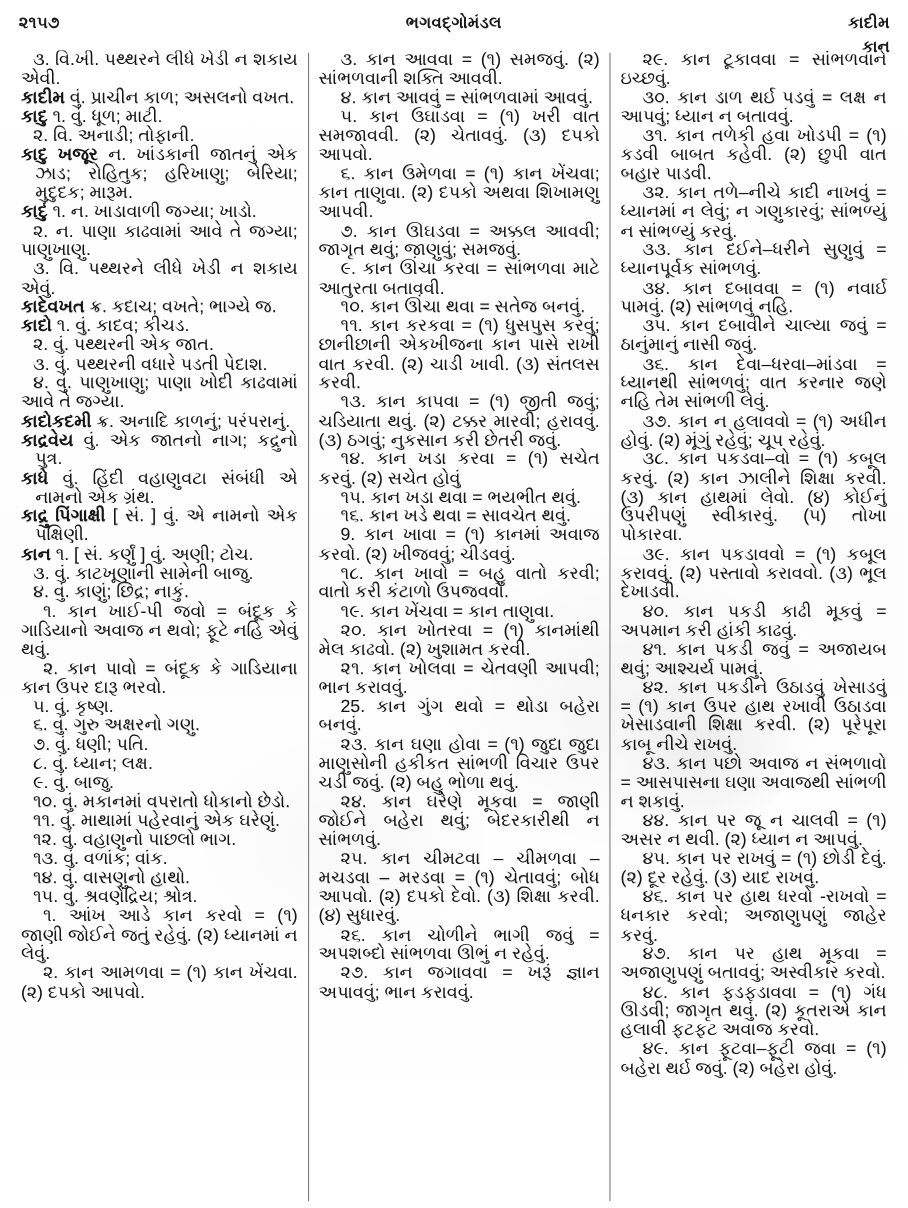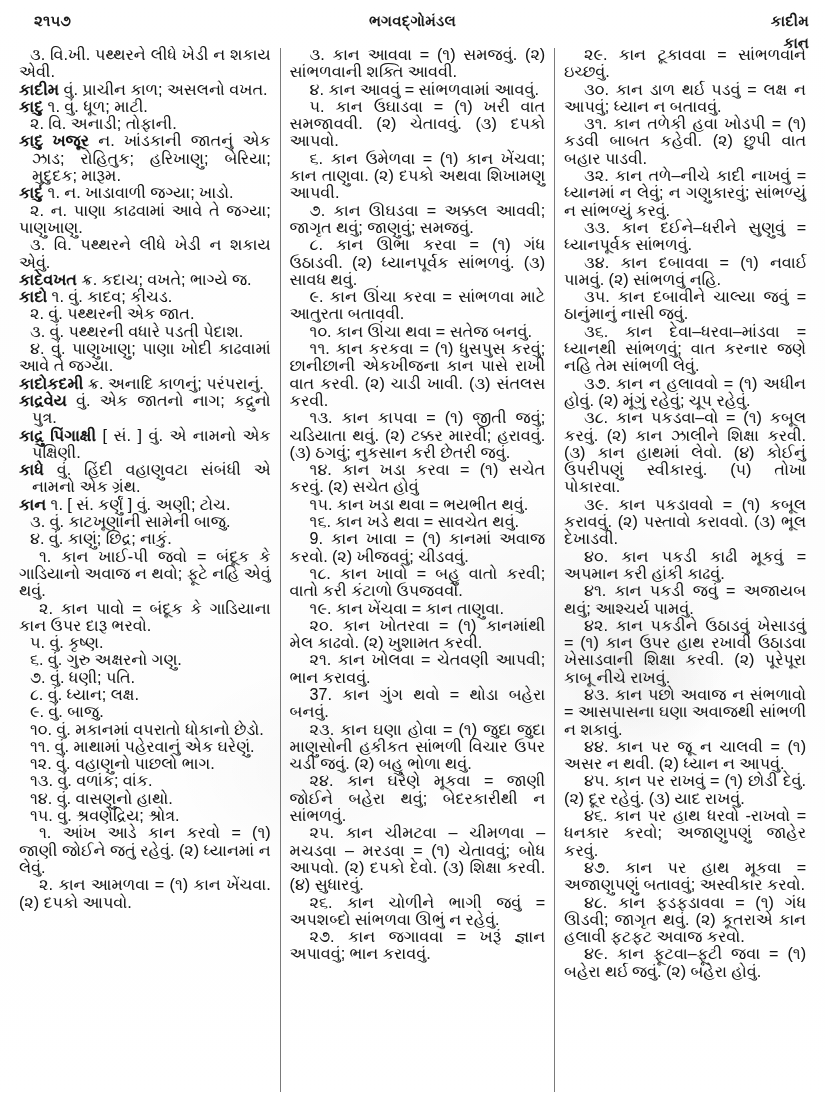--- a/index.html
+++ b/index.html
@@ -41,21 +41,21 @@
   .runhead .folio,
   .runhead .booktitle,
   .runhead .catchword {
     position: absolute;
     font-weight: bold;
     font-size: 15px;
     letter-spacing: 0.2px;
     color: #1a1a1a;
     white-space: nowrap;
   }
-  .runhead .folio { left: 20px; top: 0; }
+  .runhead .folio { left: 3px; top: 0; }
   .runhead .booktitle { left: 50%; transform: translateX(-50%); top: 0; }
   .runhead .catchword { right: 2px; top: 0; text-align: right; }
   .runhead .catchword2 {
     position: absolute;
     right: 2px;
     top: 22px;
     font-weight: bold;
     font-size: 15px;
     color: #1a1a1a;
   }
@@ -142,22 +142,22 @@
         <p class="entry"><span class="hw">કાદું</span> ૧. ન. ખાડાવાળી જગ્યા; ખાડો.</p>
         <p class="sense">૨. ન. પાણા કાઢવામાં આવે તે જગ્યા; પાણુખાણુ.</p>
         <p class="sense">૩. વિ. પથ્થરને લીધે ખેડી ન શકાય એવું.</p>
         <p class="entry"><span class="hw">કાદેવખત</span> ક્ર. કદાચ; વખતે; ભાગ્યે જ.</p>
         <p class="entry"><span class="hw">કાદો</span> ૧. વું. કાદવ; કીચડ.</p>
         <p class="sense">૨. વું. પથ્થરની એક જાત.</p>
         <p class="sense">૩. વું. પથ્થરની વધારે પડતી પેદાશ.</p>
         <p class="sense">૪. વું. પાણુખાણુ; પાણા ખોદી કાઢવામાં આવે તે જગ્યા.</p>
         <p class="entry"><span class="hw">કાદોકદમી</span> ક્ર. અનાદિ કાળનું; પરંપરાનું.</p>
         <p class="entry"><span class="hw">કાદ્રવેય</span> વું. એક જાતનો નાગ; કદ્રુનો પુત્ર.</p>
+        <p class="entry"><span class="hw">કાધે</span> વું. હિંદી વહાણુવટા સંબંધી એ નામનો એક ગ્રંથ.</p>
         <p class="entry"><span class="hw">કાદ્રુ પિંગાક્ષી</span> [ સં. ] વું. એ નામનો એક પક્ષિણી.</p>
-        <p class="entry"><span class="hw">કાધે</span> વું. હિંદી વહાણુવટા સંબંધી એ નામનો એક ગ્રંથ.</p>
         <p class="entry"><span class="hw">કાન</span> ૧. [ સં. કર્ણું ] વું. અણી; ટોચ.</p>
         <p class="sense">૩. વું. કાટખૂણાની સામેની બાજુ.</p>
         <p class="sense">૪. વું. કાણું; છિદ્ર; નાકું.</p>
         <p class="idiom">૧. કાન ખાઈ-પી જવો = બંદૂક કે ગાડિયાનો અવાજ ન થવો; ફૂટે નહિ એવું થવું.</p>
         <p class="idiom">૨. કાન પાવો = બંદૂક કે ગાડિયાના કાન ઉપર દારૂ ભરવો.</p>
         <p class="sense">૫. વું. કૃષ્ણ.</p>
         <p class="sense">૬. વું. ગુરુ અક્ષરનો ગણુ.</p>
         <p class="sense">૭. વું. ધણી; પતિ.</p>
         <p class="sense">૮. વું. ધ્યાન; લક્ષ.</p>
         <p class="sense">૯. વું. બાજુ.</p>
@@ -170,34 +170,33 @@
         <p class="idiom">૧. આંખ આડે કાન કરવો = (૧) જાણી જોઈને જતું રહેવું. (૨) ધ્યાનમાં ન લેવું.</p>
         <p class="idiom">૨. કાન આમળવા = (૧) કાન ખેંચવા. (૨) દપકો આપવો.</p>
       </div>
     <div class="rule"></div>
     <div class="col col-2">
         <p class="idiom">૩. કાન આવવા = (૧) સમજવું. (૨) સાંભળવાની શક્તિ આવવી.</p>
         <p class="idiom">૪. કાન આવવું = સાંભળવામાં આવવું.</p>
         <p class="idiom">૫. કાન ઉઘાડવા = (૧) ખરી વાત સમજાવવી. (૨) ચેતાવવું. (૩) દપકો આપવો.</p>
         <p class="idiom">૬. કાન ઉમેળવા = (૧) કાન ખેંચવા; કાન તાણુવા. (૨) દપકો અથવા શિખામણુ આપવી.</p>
         <p class="idiom">૭. કાન ઊઘડવા = અક્કલ આવવી; જાગૃત થવું; જાણુવું; સમજવું.</p>
-        <p class="idiom">૮. કાન ઊભા કરવા = (૧) ગંધ ઉઠાડવી. (૨) ધ્યાનપૂર્વક સાંભળવું. (૩) સાવધ થવું.</p>
         <p class="idiom">૯. કાન ઊંચા કરવા = સાંભળવા માટે આતુરતા બતાવવી.</p>
         <p class="idiom">૧૦. કાન ઊંચા થવા = સતેજ બનવું.</p>
         <p class="idiom">૧૧. કાન કરકવા = (૧) ધુસપુસ કરવું; છાનીછાની એકખીજના કાન પાસે રાખી વાત કરવી. (૨) ચાડી ખાવી. (૩) સંતલસ કરવી.</p>
         <p class="idiom">૧૩. કાન કાપવા = (૧) જીતી જવું; ચડિયાતા થવું. (૨) ટક્કર મારવી; હરાવવું. (૩) ઠગવું; નુકસાન કરી છેતરી જવું.</p>
         <p class="idiom">૧૪. કાન ખડા કરવા = (૧) સચેત કરવું. (૨) સચેત હોવું</p>
         <p class="idiom">૧૫. કાન ખડા થવા = ભયભીત થવું.</p>
         <p class="idiom">૧૬. કાન ખડે થવા = સાવચેત થવું.</p>
         <p class="idiom">9. કાન ખાવા = (૧) કાનમાં અવાજ કરવો. (૨) ખીજવવું; ચીડવવું.</p>
         <p class="idiom">૧૮. કાન ખાવો = બહુ વાતો કરવી; વાતો કરી કંટાળો ઉપજવવો.</p>
         <p class="idiom">૧૯. કાન ખેંચવા = કાન તાણુવા.</p>
         <p class="idiom">૨૦. કાન ખોતરવા = (૧) કાનમાંથી મેલ કાઢવો. (૨) ખુશામત કરવી.</p>
         <p class="idiom">૨૧. કાન ખોલવા = ચેતવણી આપવી; ભાન કરાવવું.</p>
-        <p class="idiom">37. કાન ગુંગ થવો = થોડા બહેરા બનવું.</p>
+        <p class="idiom">25. કાન ગુંગ થવો = થોડા બહેરા બનવું.</p>
         <p class="idiom">૨૩. કાન ઘણા હોવા = (૧) જુદા જુદા માણુસોની હકીકત સાંભળી વિચાર ઉપર ચડી જવું. (૨) બહુ ભોળા થવું.</p>
         <p class="idiom">૨૪. કાન ઘરેણે મૂકવા = જાણી જોઈને બહેરા થવું; બેદરકારીથી ન સાંભળવું.</p>
         <p class="idiom">૨૫. કાન ચીમટવા – ચીમળવા – મચડવા – મરડવા = (૧) ચેતાવવું; બોધ આપવો. (૨) દપકો દેવો. (૩) શિક્ષા કરવી. (૪) સુધારવું.</p>
         <p class="idiom">૨૬. કાન ચોળીને ભાગી જવું = અપશબ્દો સાંભળવા ઊભું ન રહેવું.</p>
         <p class="idiom">૨૭. કાન જગાવવા = ખરૂં જ્ઞાન અપાવવું; ભાન કરાવવું.</p>
       </div>
     <div class="rule"></div>
     <div class="col col-3">
         <p class="idiom">૨૯. કાન ટૂકાવવા = સાંભળવાને ઇચ્છવું.</p>
         <p class="idiom">૩૦. કાન ડાળ થર્ઇ પડવું = લક્ષ ન આપવું; ધ્યાન ન બતાવવું.</p>

